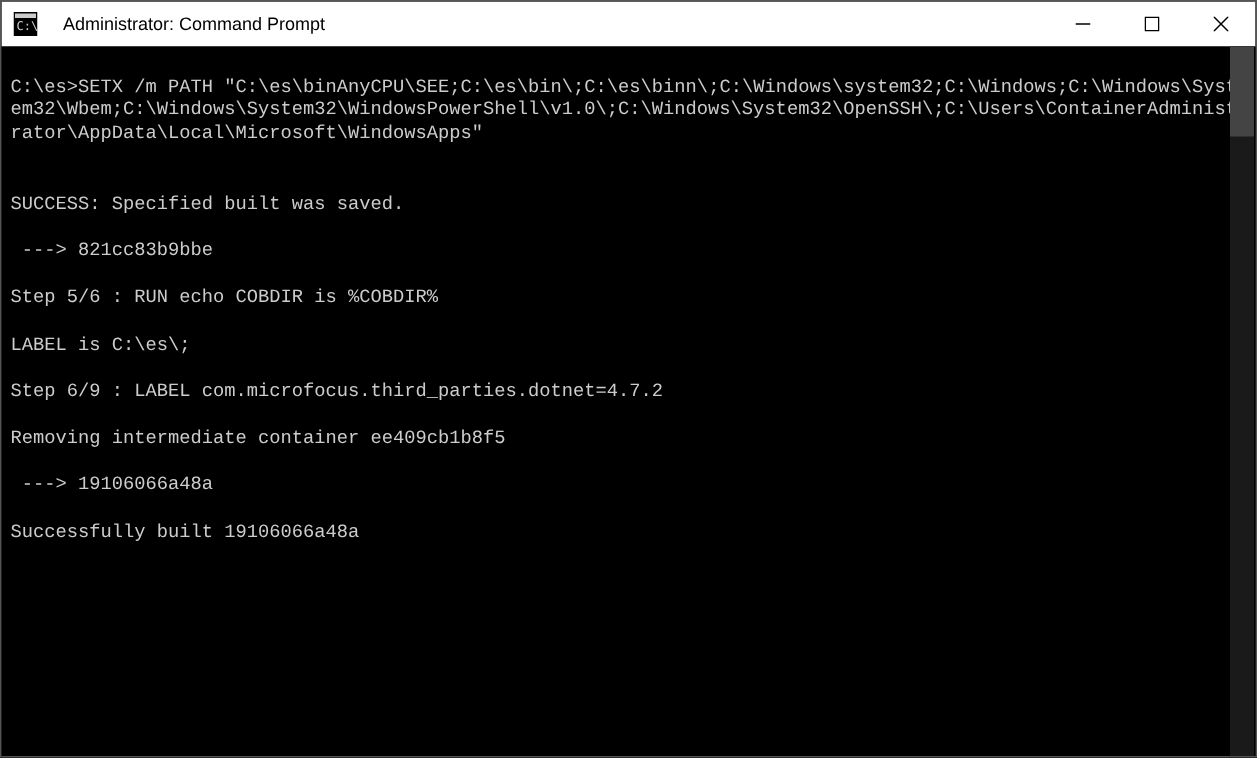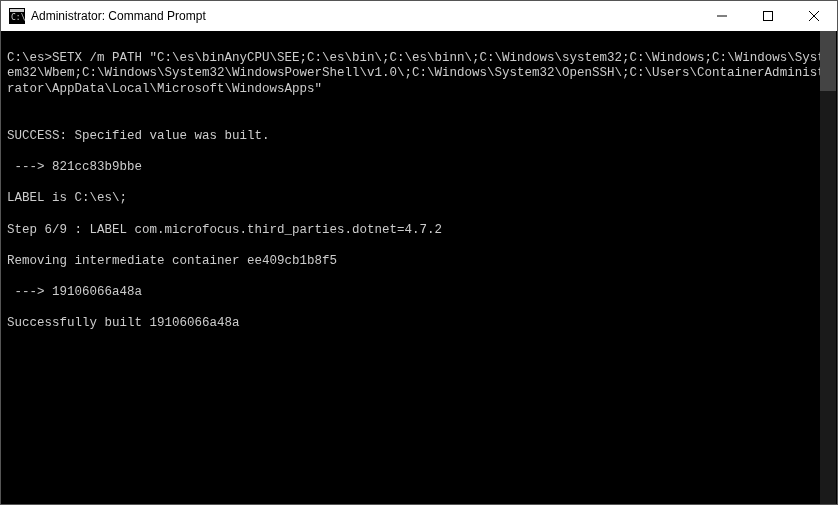--- a/index.html
+++ b/index.html
@@ -24,21 +24,21 @@
     font-size: 12px;
   }
   .titlebar-icon {
     width: 16px;
     height: 16px;
     margin-right: 6px;
     display: inline-flex;
     align-items: center;
     justify-content: center;
   }
-  .titlebar-title { flex: 1; }
+  .titlebar-title { flex: 1; margin-left: 11px; }
   .win-controls { display: flex; height: 100%; }
   .win-btn {
     width: 46px;
     height: 100%;
     display: flex;
     align-items: center;
     justify-content: center;
     color: #000;
     font-family: 'Segoe UI', sans-serif;
   }
@@ -96,22 +96,23 @@
           <line x1="0" y1="0" x2="10" y2="10" stroke="#000" stroke-width="1"></line>
           <line x1="10" y1="0" x2="0" y2="10" stroke="#000" stroke-width="1"></line>
         </svg>
     </div>
   </div>
 </div>
 
 <div class="terminal">
 <div><span>C:\es&gt;</span><span>SETX /m PATH "C:\es\binAnyCPU\SEE;C:\es\bin\;C:\es\binn\;C:\Windows\system32;C:\Windows;C:\Windows\System32\Wbem;C:\Windows\System32\WindowsPowerShell\v1.0\;C:\Windows\System32\OpenSSH\;C:\Users\ContainerAdministrator\AppData\Local\Microsoft\WindowsApps"</span></div>
 <div></div>
-<div>SUCCESS: Specified value was built.</div>
+<div>SUCCESS: Specified built was saved.</div>
 <div> ---&gt; 821cc83b9bbe</div>
+<div>Step 5/6 : RUN echo COBDIR is %COBDIR%</div>
 <div>LABEL is C:\es\;</div>
 <div>Step 6/9 : LABEL com.microfocus.third_parties.dotnet=4.7.2</div>
 <div>Removing intermediate container ee409cb1b8f5</div>
 <div> ---&gt; 19106066a48a</div>
 <div>Successfully built 19106066a48a</div>
 
 <div></div>
 
 
 

